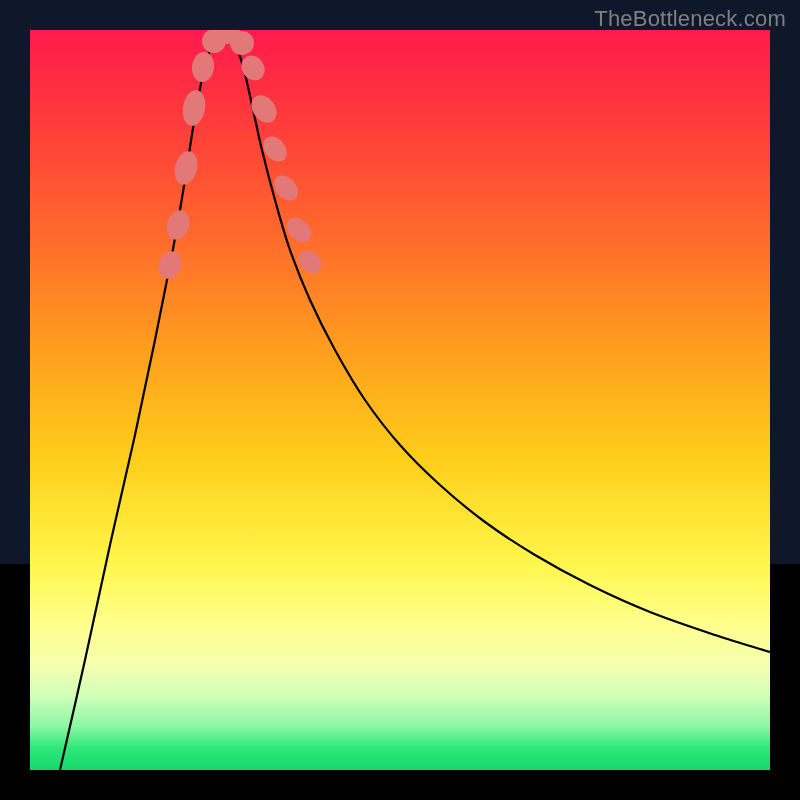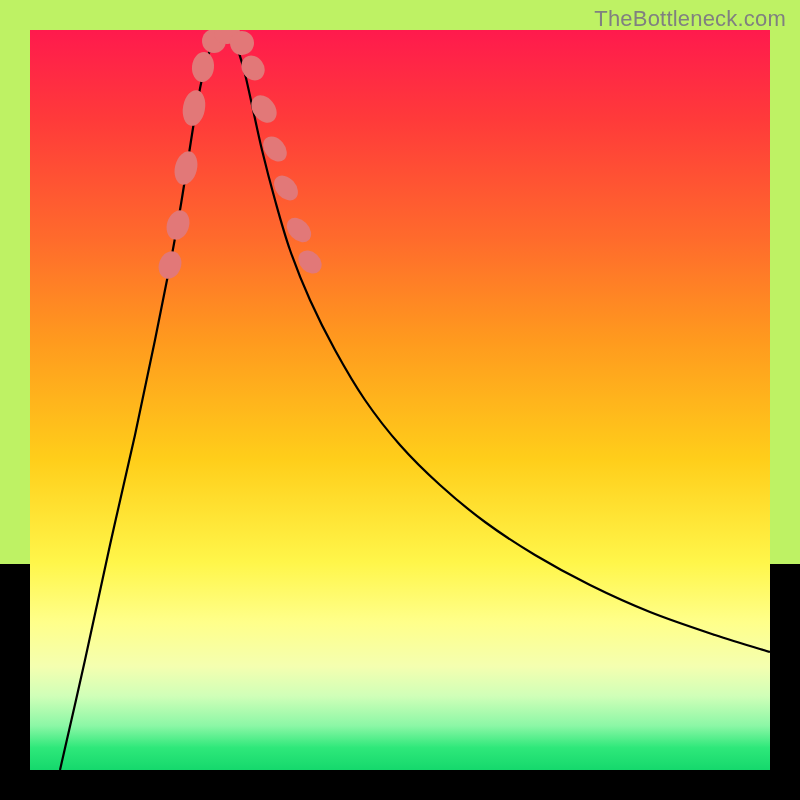--- a/index.html
+++ b/index.html
@@ -10,21 +10,21 @@
     overflow: hidden;
     background: #000;
     font-family: Arial, Helvetica, sans-serif;
   }
   .frame {
     position: absolute;
     left: 0;
     top: 0;
     width: 800px;
     height: 564px;
-    background: #bef264;
+    background: #0f172a;
   }
   .plot {
     position: absolute;
     left: 30px;
     top: 30px;
     width: 740px;
     height: 740px;
     background: linear-gradient(to bottom,
       #ff1a4d 0%,
       #ff3a3a 12%,

